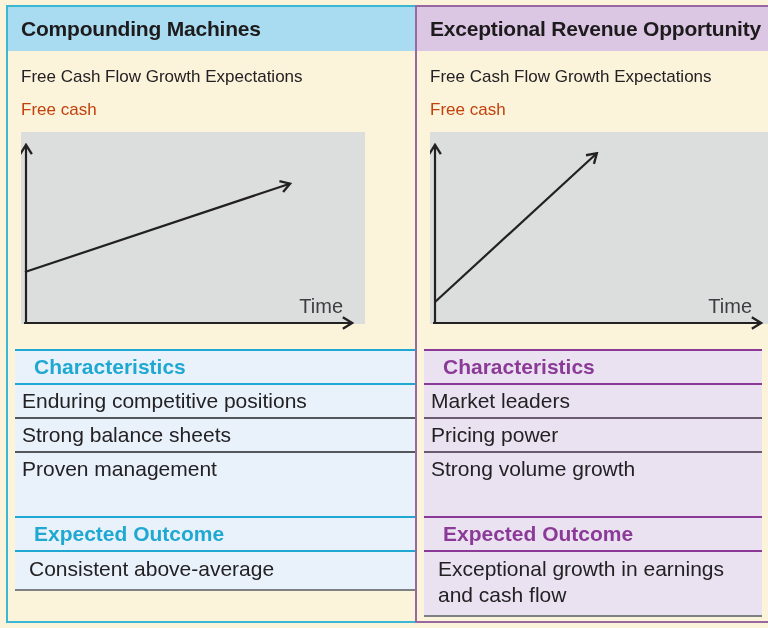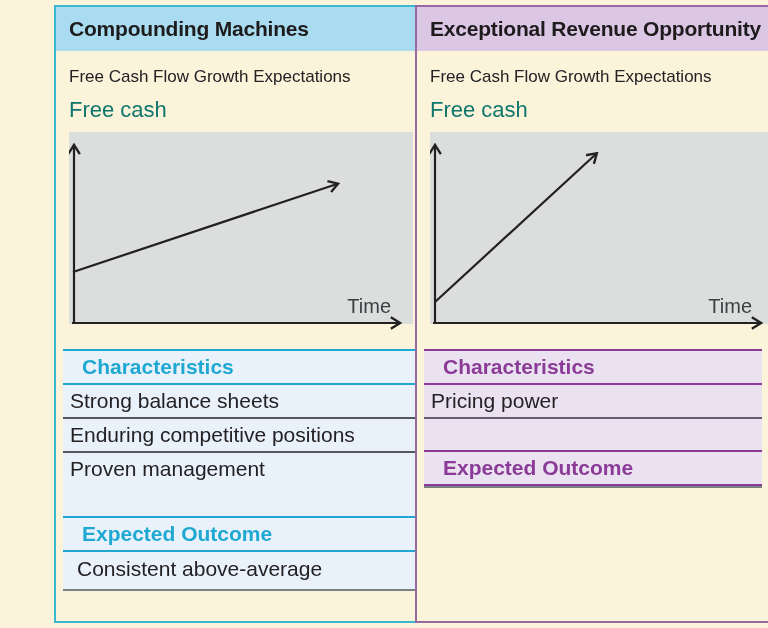--- a/index.html
+++ b/index.html
@@ -12,40 +12,40 @@
     width:768px;height:628px;
     background:#fbf3da;
     overflow:hidden;
   }
   .panel{
     position:absolute;top:5px;height:618px;
     box-sizing:border-box;
     border:2px solid var(--border,#38b6d4);
     background:var(--panel-bg,#fbf3da);
   }
-  .panel.left{left:6px;width:428px;margin-left:48px;}
+  .panel.left{left:6px;width:428px;}
   .panel.right{left:415px;width:366px;}
   .panel-header{
     height:44px;line-height:44px;
     background:var(--header-bg,#a9dbf1);
     color:#1d1b1c;
     font-weight:bold;font-size:21px;
     padding-left:13px;
     white-space:nowrap;overflow:hidden;
     letter-spacing:-0.2px;
   }
   .subtitle{
     margin:13px 6px 0 13px;
     font-size:17px;line-height:26px;
     color:#232124;white-space:nowrap;
   }
   .ylabel{
     margin:7px 6px 0 13px;
-    font-size:22px;line-height:26px;
-    color:#0f766e;
+    font-size:17px;line-height:26px;
+    color:#c2410c;
   }
   .chartwrap{
     margin:9px 9px 0 13px;
     height:198px;
   }
   .chartwrap svg{display:block;}
   .plot-bg{fill:var(--plot-bg,#dcdddd);}
   .axis,.trend{stroke:#232022;stroke-width:2.2;fill:none;}
   .time-label{
     font-size:20px;fill:#3c3e41;
@@ -94,22 +94,22 @@
         </defs>
         <rect class="plot-bg" x="0" y="0" width="344" height="192"></rect>
         <line class="axis" x1="5" y1="192" x2="5" y2="14" marker-end="url(#mk0)"></line>
         <line class="axis" x1="3" y1="191" x2="330" y2="191" marker-end="url(#mk0)"></line>
         <line class="trend" x1="4" y1="140" x2="268" y2="52" marker-end="url(#mk0)"></line>
         <text class="time-label" x="322" y="181" text-anchor="end">Time</text>
       </svg>
     </div>
     <div class="table">
       <div class="sec-head">Characteristics</div>
+      <div class="row">Enduring competitive positions</div>
       <div class="row">Strong balance sheets</div>
-      <div class="row">Enduring competitive positions</div>
       <div class="row last">Proven management</div>
       <div class="spacer"></div>
       <div class="sec-head outcome-head">Expected Outcome</div>
       <div class="outcome">
         <div>Consistent above-average</div>
       </div>
     </div>
   </section>
 
   <section class="panel right" style="--border: #9a68a1; --header-bg: #dbc7e4; --section-bg: #eae2f1; --accent: #8b3b97; --row-line: #6a5a70; --panel-bg: #fbf3da; --plot-bg: #dcdddd;">
@@ -125,19 +125,25 @@
         </defs>
         <rect class="plot-bg" x="0" y="0" width="344" height="192"></rect>
         <line class="axis" x1="5" y1="192" x2="5" y2="14" marker-end="url(#mk1)"></line>
         <line class="axis" x1="3" y1="191" x2="330" y2="191" marker-end="url(#mk1)"></line>
         <line class="trend" x1="5" y1="170" x2="166" y2="22" marker-end="url(#mk1)"></line>
         <text class="time-label" x="322" y="181" text-anchor="end">Time</text>
       </svg>
     </div>
     <div class="table">
       <div class="sec-head">Characteristics</div>
+      <div class="row">Market leaders</div>
       <div class="row">Pricing power</div>
+      <div class="row last">Strong volume growth</div>
       <div class="spacer"></div>
       <div class="sec-head outcome-head">Expected Outcome</div>
+      <div class="outcome">
+        <div>Exceptional growth in earnings</div>
+        <div>and cash flow</div>
+      </div>
     </div>
   </section>
 
 </div>
 
 </body></html>

